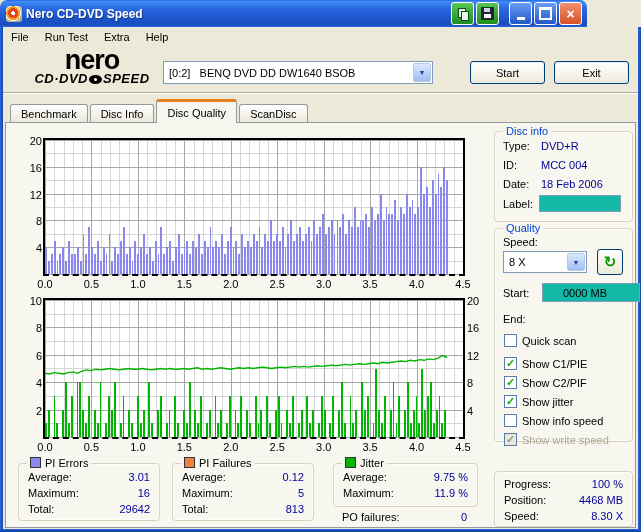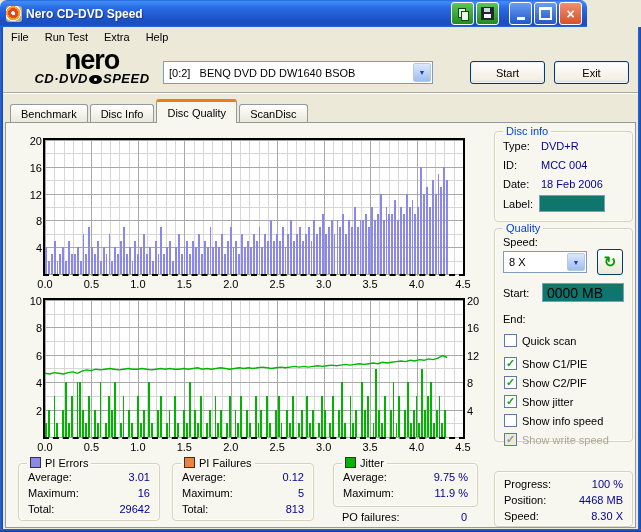--- a/index.html
+++ b/index.html
@@ -86,21 +86,21 @@
   .gbox { position:absolute; border:1px solid #d5d2c0; border-radius:4px; box-shadow:inset 0 0 0 1px #fffdf5; }
   .gbox-title { position:absolute; top:-7px; left:8px; background:#f7f6ef; padding:0 3px; font-size:11px; }
   .gbox-title.blue { color:#0046d5; }
   .legend-sq { display:inline-block; width:9px; height:9px; border:1px solid #333; margin-right:4px; vertical-align:-1px; }
   .g-row { position:absolute; left:9px; right:9px; font-size:11px; color:#000; display:flex; justify-content:space-between; }
   .g-val { color:#000099; }
 
   
   .field-label { position:absolute; font-size:11px; color:#000; }
   .field-value { position:absolute; font-size:11px; color:#000099; }
-  .text-input { position:absolute; background:#0f766e; border:1px solid #7f9db9; font-size:14px; color:#000; display:flex; align-items:center; padding-left:4px; }
+  .text-input { position:absolute; background:#14b8a6; border:1px solid #7f9db9; font-size:11px; color:#000; display:flex; align-items:center; padding-left:20px; }
   .spin-btn { position:absolute; width:24px; height:24px; border:1px solid #003c74; border-radius:3px;
     background:linear-gradient(180deg,#fff,#ece8d8); display:flex; align-items:center; justify-content:center;
     color:#0b9b0b; font-size:15px; font-weight:bold; }
   .cb-row { position:absolute; left:9px; display:flex; align-items:center; font-size:11px; height:15px; }
   .cb { width:11px; height:11px; background:#fff; border:1px solid #5a7aa8; margin-right:5px;
     display:flex; align-items:center; justify-content:center; font-size:11px; font-weight:bold; color:transparent; line-height:1; }
   .cb-row.checked .cb { color:#21a121; }
   .cb-row.disabled .cb { background:#ece9d8; color:#9a9a8a; }
   .cb-row.disabled .cb-label { color:#aca899; }
 </style>

